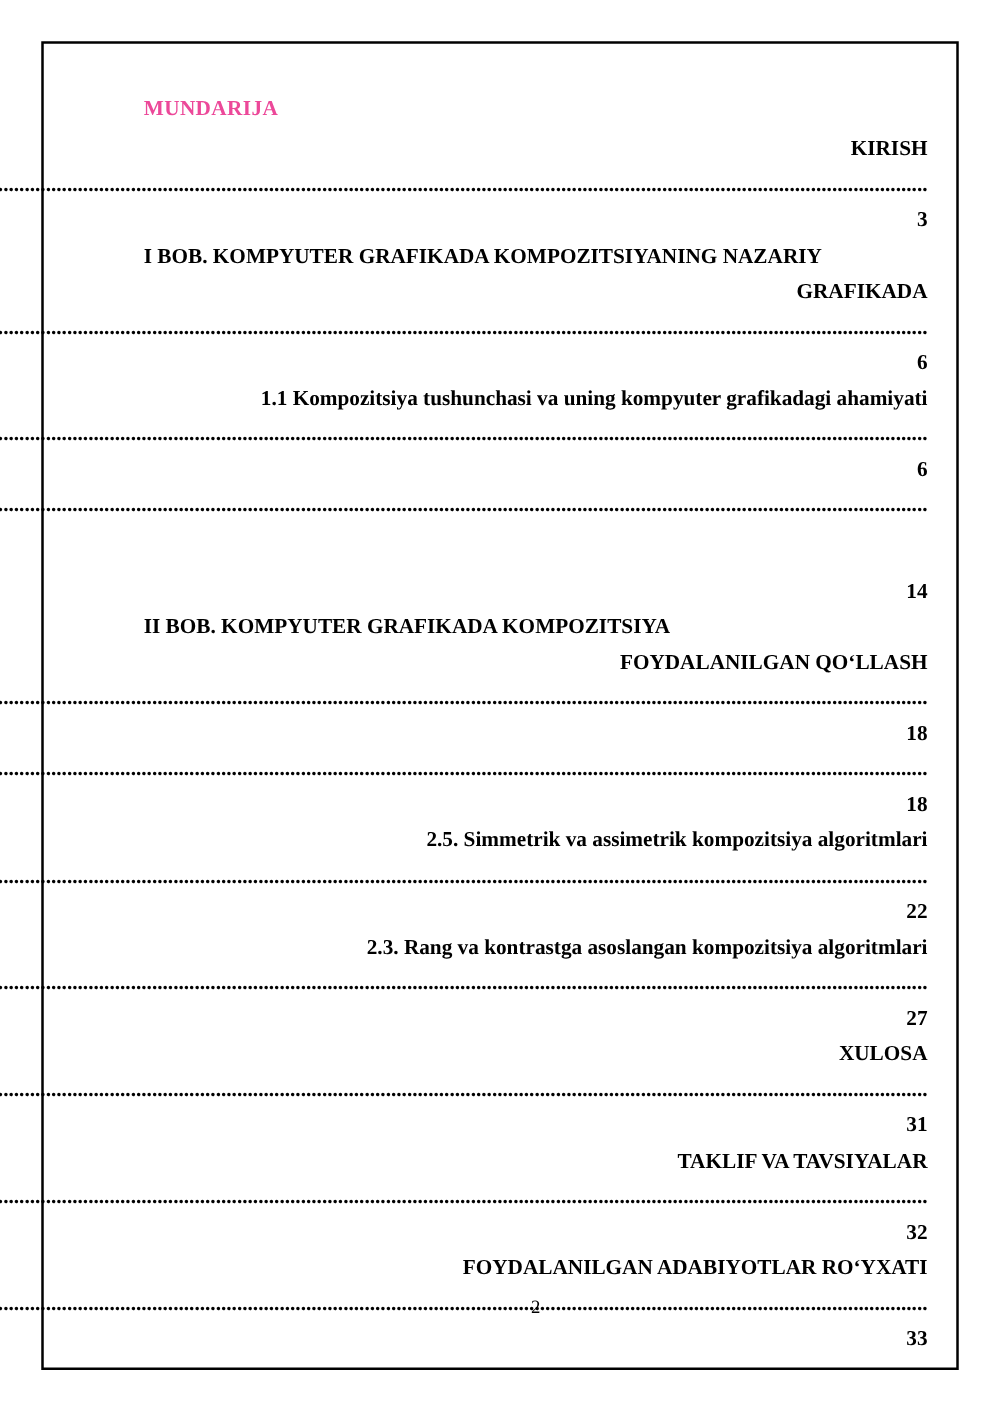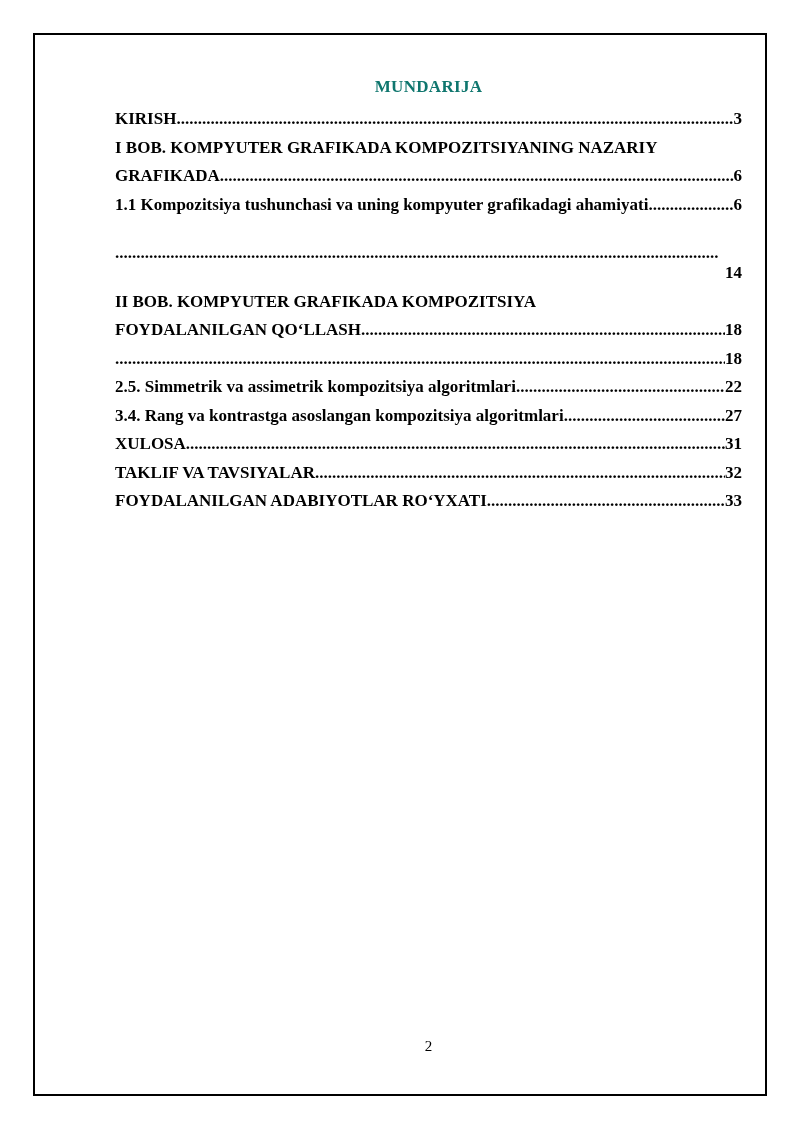--- a/index.html
+++ b/index.html
@@ -21,34 +21,33 @@
     border: 2px solid #000;
   }
   .content {
     position: absolute;
     left: 115px;
     top: 76px;
     width: 627px;
   }
   .toc-title {
     margin: 0 0 7px 0;
-    text-align: center;
-    color: #0f766e;
+    color: #ec4899;
     font-size: 17px;
     font-weight: bold;
     letter-spacing: 0.3px;
     line-height: 22px;
   }
   .entry {
     font-size: 17px;
     line-height: 28.5px;
     font-weight: bold;
   }
   .entry.bold { font-weight: bold; }
-  .row { display: flex; align-items: center; }
+  .row { display: flex; align-items: flex-end; flex-direction: column; }
   .t { white-space: nowrap; }
   .dots {
     flex: 1 1 auto;
     overflow: hidden;
     white-space: nowrap;
   }
   .dots::after {
     content: "....................................................................................................................................................................................................";
   }
   .pg { white-space: nowrap; }
@@ -125,21 +124,21 @@
     <div class="entry">
       <div class="row">
         <span class="t">2.5. Simmetrik va assimetrik kompozitsiya algoritmlari</span>
         <span class="dots"></span>
         <span class="pg">22</span>
       </div>
     </div>
 
     <div class="entry">
       <div class="row">
-        <span class="t">3.4. Rang va kontrastga asoslangan kompozitsiya algoritmlari</span>
+        <span class="t">2.3. Rang va kontrastga asoslangan kompozitsiya algoritmlari</span>
         <span class="dots"></span>
         <span class="pg">27</span>
       </div>
     </div>
 
     <div class="entry bold">
       <div class="row">
         <span class="t">XULOSA</span>
         <span class="dots"></span>
         <span class="pg">31</span>

